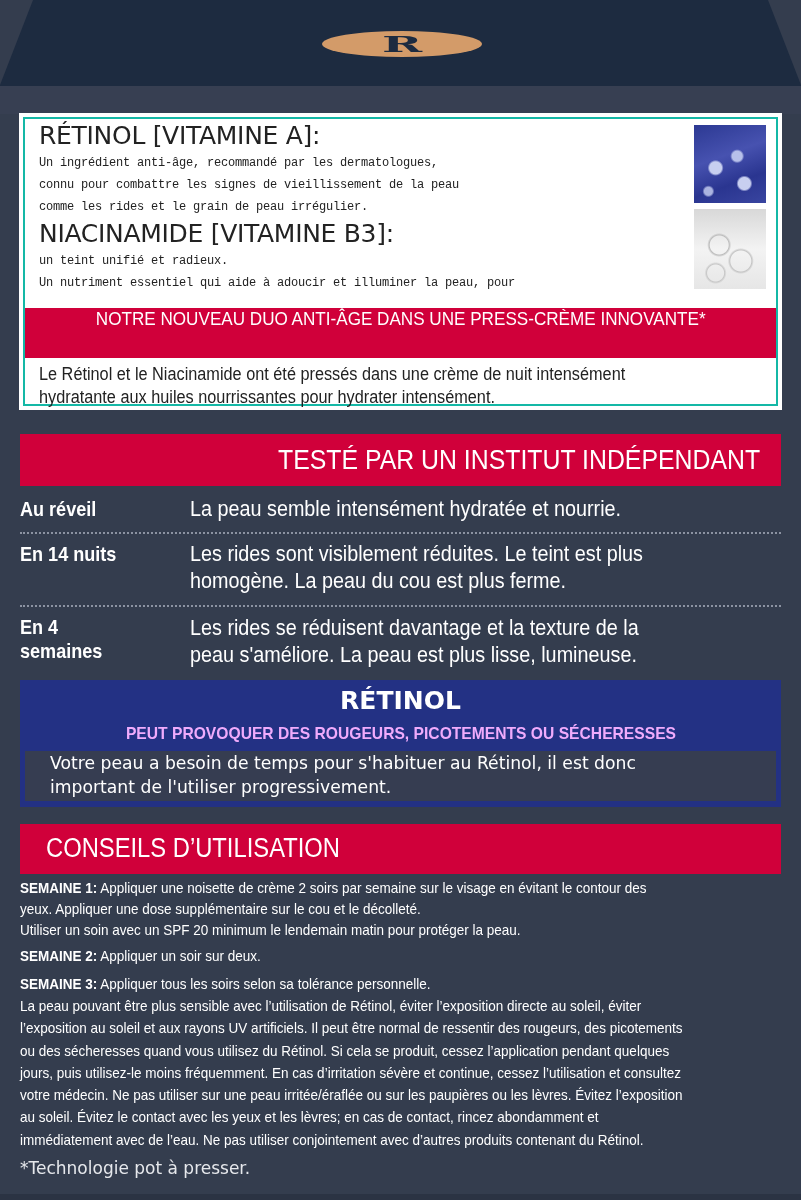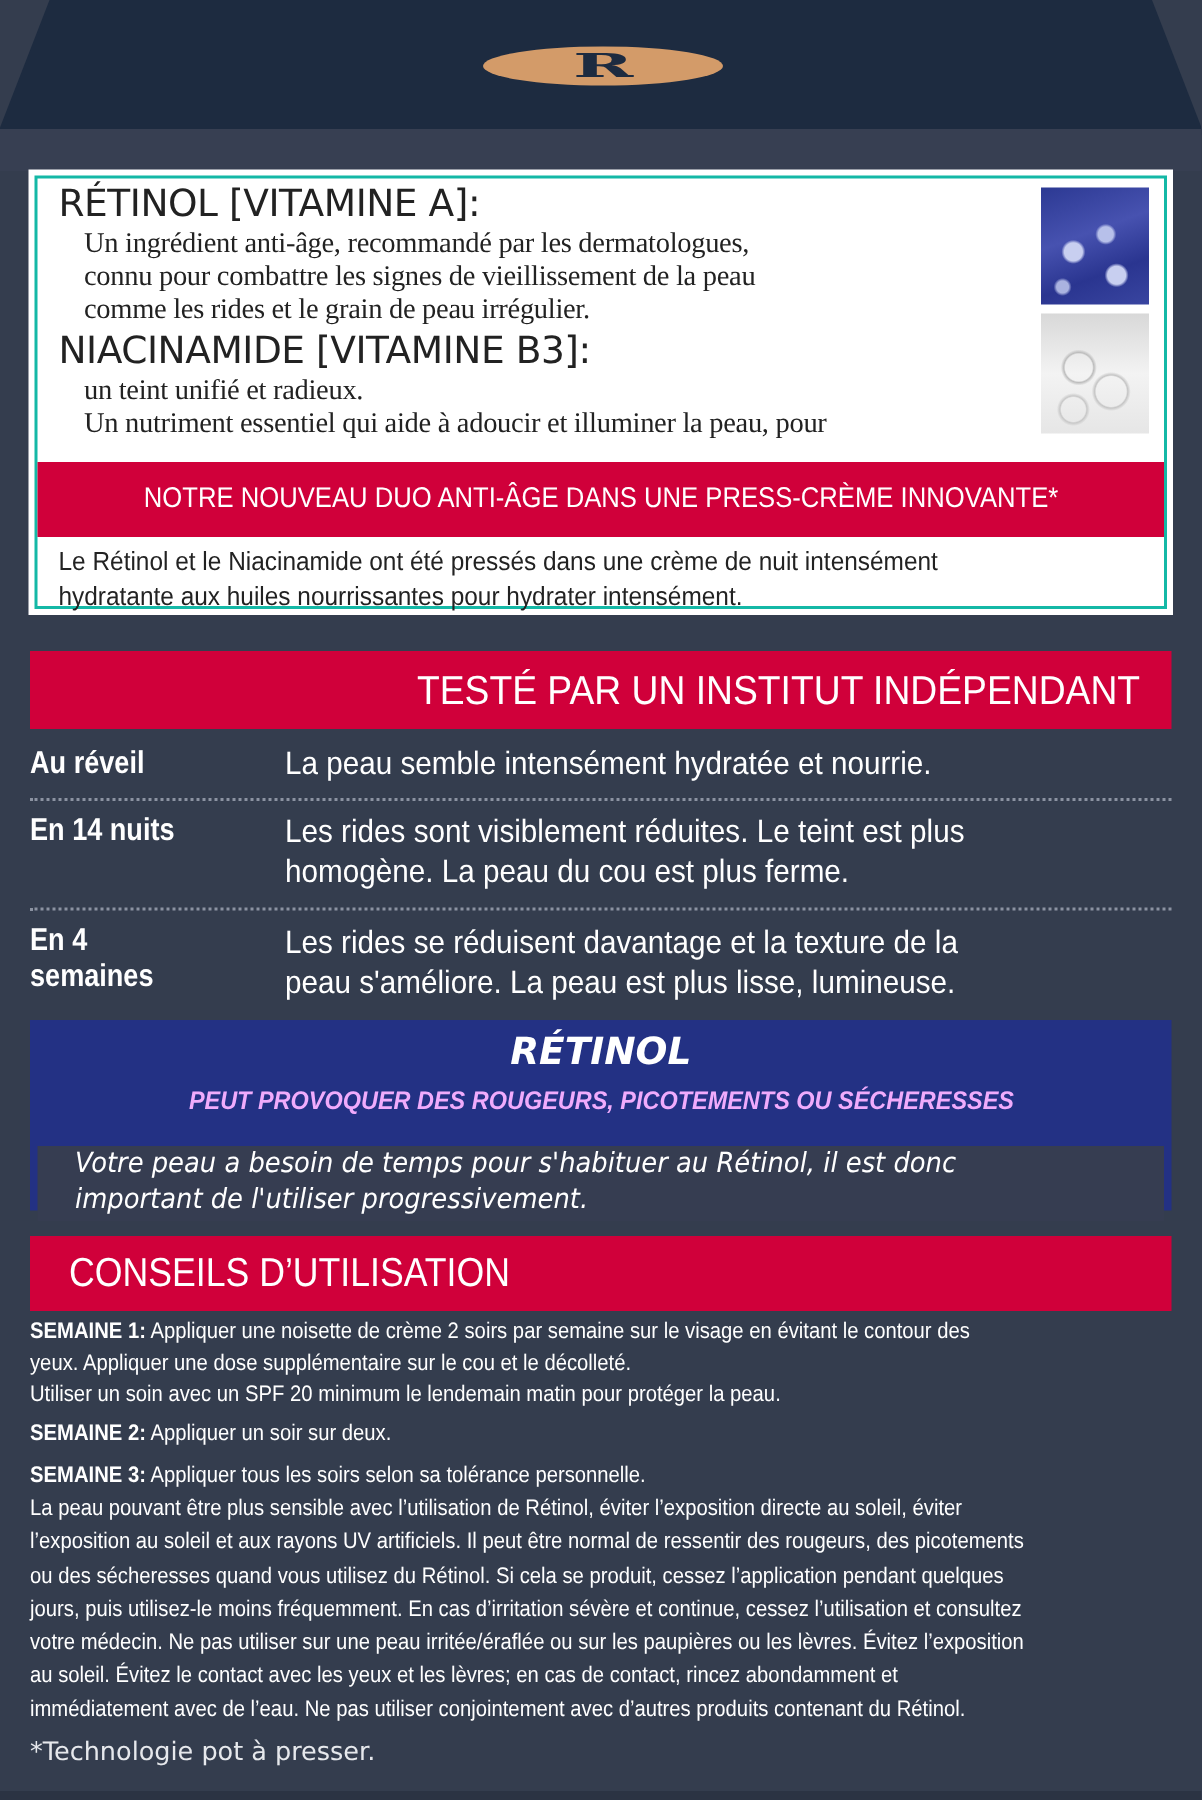--- a/index.html
+++ b/index.html
@@ -11,51 +11,51 @@
     clip-path: polygon(33px 0, 768px 0, 801px 85px, 801px 90px, 0 90px, 0 85px); }
   .lid-band { position: absolute; left: 0; top: 86px; width: 801px; height: 28px; background: #373f52; }
   .logo { position: absolute; left: 322px; top: 31px; width: 160px; height: 26px; border-radius: 50%;
     background: #d39b69; display: flex; align-items: center; justify-content: center; }
   .logo span { font-family: "DejaVu Serif", serif; font-weight: bold; font-size: 22px; color: #1d2b40;
     transform: scaleX(2.2); line-height: 1; }
 
   .info-box { position: absolute; left: 19px; top: 113px; width: 763px; height: 297px; background: #ffffff; padding: 4px; }
   .info-inner { position: absolute; left: 4px; top: 4px; right: 4px; bottom: 4px; border: 2px solid #14b8a6; }
   .ing-title { position: absolute; left: 14px; font-size: 25px; color: #222; font-family: "DejaVu Sans", sans-serif; letter-spacing: -0.3px; }
-  .ing-desc { position: absolute; left: 14px; font-size: 19px; line-height: 22px; color: #222; font-family: Liberation Serif, serif; letter-spacing: -0.2px; margin-left: 17px; }
+  .ing-desc { position: absolute; left: 14px; font-size: 12px; line-height: 22px; color: #222; font-family: Liberation Mono, monospace; letter-spacing: -0.2px; }
   .thumb { position: absolute; right: 10px; width: 72px; }
   .thumb-a { top: 6px; height: 78px; background:
       radial-gradient(circle at 30% 55%, #c8cff0 0 6px, transparent 8px),
       radial-gradient(circle at 60% 40%, #b7c0ea 0 5px, transparent 7px),
       radial-gradient(circle at 70% 75%, #c8cff0 0 6px, transparent 8px),
       radial-gradient(circle at 20% 85%, #aab3e0 0 4px, transparent 6px),
       linear-gradient(160deg, #2c3993 0%, #4752b0 40%, #2a3590 70%, #3945a0 100%); }
   .thumb-b { top: 90px; height: 80px; background:
       radial-gradient(circle at 35% 45%, transparent 9px, #bdbdbd 10px, transparent 12px),
       radial-gradient(circle at 65% 65%, transparent 10px, #c5c5c5 11px, transparent 13px),
       radial-gradient(circle at 30% 80%, transparent 8px, #c8c8c8 9px, transparent 11px),
       linear-gradient(180deg, #d8d8d8 0%, #f3f3f3 50%, #e6e6e6 100%); }
   .red-band { position: absolute; left: 0; right: 0; top: 189px; height: 50px; background: #d0003a;
-    display: flex; align-items: center; justify-content: center; }
+    display: flex; justify-content: center; }
   .red-band span { font-size: 19px; color: #fff; transform: scaleX(0.9); white-space: nowrap; }
   .note { position: absolute; left: 14px; top: 244px; font-size: 17.5px; line-height: 23px; color: #222; transform-origin: left top; transform: scaleX(0.93); white-space: nowrap; }
 
   .tested-band { position: absolute; left: 20px; top: 434px; width: 761px; height: 52px; background: #d0003a;
     display: flex; align-items: center; justify-content: flex-end; }
   .tested-band span { font-size: 27px; color: #fff; transform: scaleX(0.92); white-space: nowrap; }
   .result-row { position: absolute; left: 20px; width: 761px; }
   .result-row.dotted { border-bottom: 2px dotted #8c93a2; }
   .r-label { position: absolute; left: 0; font-size: 21px; font-weight: bold; color: #fff; line-height: 24px; transform-origin: left top; transform: scaleX(0.86); white-space: nowrap; }
   .r-text { position: absolute; left: 170px; font-size: 21.5px; color: #fff; line-height: 27px; transform-origin: left top; transform: scaleX(0.92); white-space: nowrap; }
 
-  .warn-box { position: absolute; left: 20px; top: 680px; width: 761px; height: 127px; background: #233184; font-style: italic; }
+  .warn-box { position: absolute; left: 20px; top: 680px; width: 761px; height: 127px; background: #233184; }
   .warn-title { position: absolute; left: 0; right: 0; top: 6px; text-align: center; font-size: 25px; font-weight: bold; color: #fff; font-family: "DejaVu Sans", sans-serif; }
   .warn-sub { position: absolute; left: 0; right: 0; top: 44px; text-align: center; font-size: 17px; font-weight: bold; color: #f0abfc; }
   .warn-sub span { display: inline-block; transform: scaleX(0.92); white-space: nowrap; }
-  .warn-inner { position: absolute; left: 5px; right: 5px; top: 84px; height: 50px; background: #363d51; }
+  .warn-inner { position: absolute; left: 5px; right: 5px; top: 71px; height: 50px; background: #363d51; }
   .warn-text { position: absolute; left: 25px; top: 0; font-size: 18.5px; line-height: 24px; color: #fff; font-family: "DejaVu Sans", sans-serif; white-space: nowrap; transform-origin: left top; transform: scaleX(0.93); }
 
   .usage-band { position: absolute; left: 20px; top: 824px; width: 761px; height: 50px; background: #d0003a; }
   .usage-band span { position: absolute; left: 26px; top: 9px; font-size: 27px; color: #fff; transform-origin: left top; transform: scaleX(0.88); white-space: nowrap; }
   .usage { position: absolute; left: 20px; width: 770px; font-size: 15px; line-height: 21px; color: #fff; transform-origin: left top; transform: scaleX(0.9); white-space: nowrap; }
   .usage b { font-weight: bold; }
   .footnote { position: absolute; left: 20px; top: 1158px; font-size: 17px; color: #e6e8ec; font-family: "DejaVu Sans", sans-serif; }
   .bottom-edge { position: absolute; left: 0; bottom: 0; width: 801px; height: 6px; background: #2b3343; }
 </style>
 </head>

